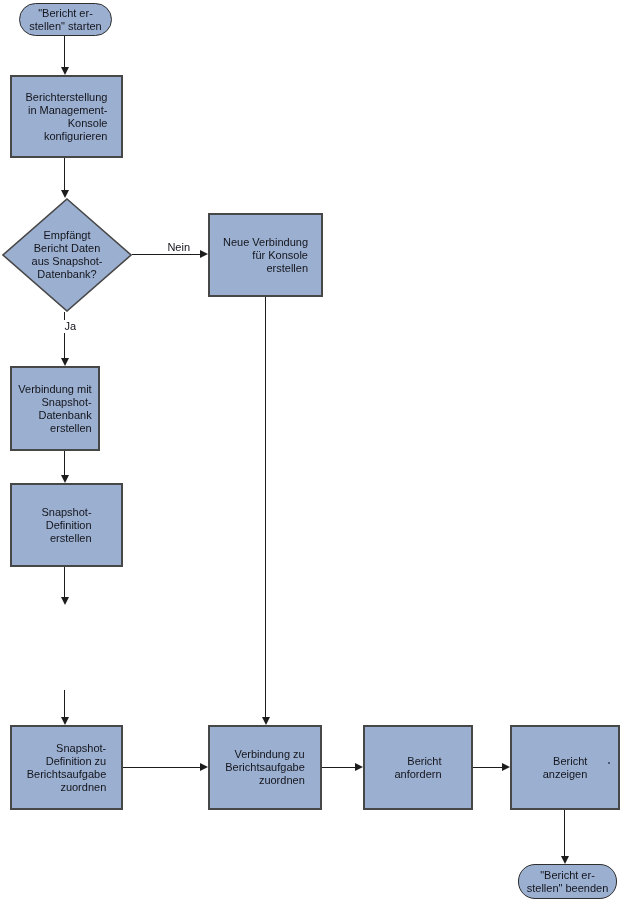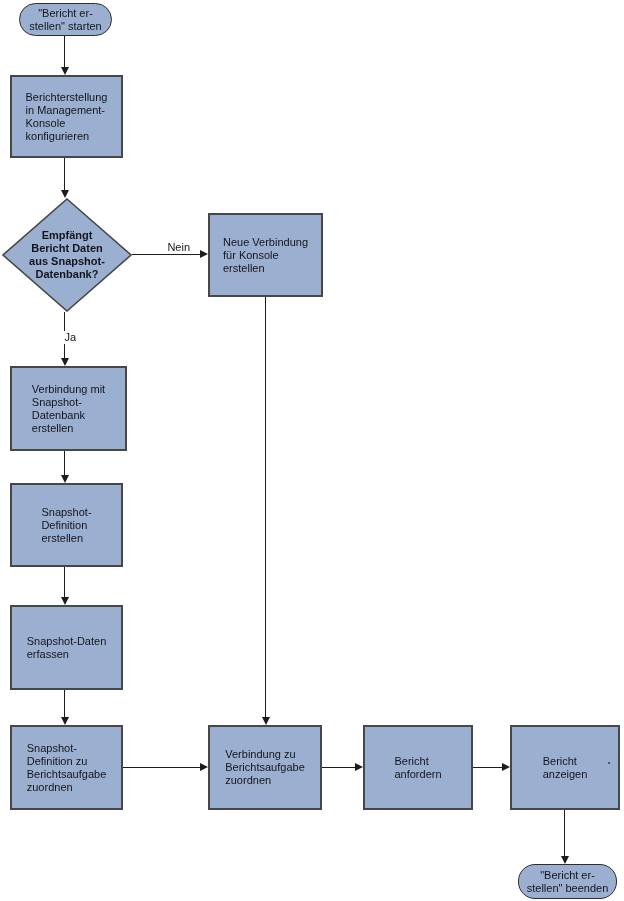--- a/index.html
+++ b/index.html
@@ -13,32 +13,32 @@
   html,body{margin:0;padding:0;background:var(--canvas-bg);}
   #canvas{
     position:relative;width:624px;height:901px;background:var(--canvas-bg);
     font-family:"Liberation Sans","DejaVu Sans",sans-serif;
     font-size:11px;line-height:13px;color:var(--text);overflow:hidden;
   }
   .box{
     position:absolute;background:var(--node-fill);
     border:2px solid var(--node-border);box-sizing:border-box;
     display:flex;align-items:center;justify-content:center;
-    text-align:left;white-space:pre-line;
+    text-align:right;white-space:pre-line;
   }
   .terminator{
     position:absolute;background:var(--node-fill);
     border:1.5px solid var(--terminator-border);box-sizing:border-box;
     border-radius:17px;
     display:flex;align-items:center;justify-content:center;
     text-align:center;white-space:pre-line;
   }
   .diamond-wrap{
     position:absolute;display:flex;align-items:center;justify-content:center;
-    text-align:center;white-space:pre-line;font-weight:bold;
+    text-align:center;white-space:pre-line;
   }
   .diamond-wrap svg{position:absolute;left:0;top:0;}
   .diamond-label{position:relative;z-index:1;}
   .vline{position:absolute;width:1px;background:var(--connector);}
   .hline{position:absolute;height:1px;background:var(--connector);}
   .arrow-down{
     position:absolute;width:0;height:0;
     border-left:4px solid transparent;border-right:4px solid transparent;
     border-top:8px solid var(--connector);
   }
@@ -92,45 +92,41 @@
     <span>Neue Verbindung
 für Konsole
 erstellen</span>
   </div>
 
   <div class="vline" style="left:265px;top:297px;height:420px;"></div>
   <div class="arrow-down" style="left:262px;top:717px;"></div>
 
   <div class="vline" style="left:64px;top:312px;height:46px;"></div>
   <div class="arrow-down" style="left:61px;top:358px;"></div>
-  <div class="edge-label on-line" style="left:54px;top:331px;width:22px;">Ja</div>
+  <div class="edge-label on-line" style="left:54px;top:320px;width:22px;">Ja</div>
 
-  <div class="box" style="left:10px;top:366px;width:117px;height:85px;">
+  <div class="box" style="left:10px;top:366px;width:90px;height:85px;">
     <span>Verbindung mit
 Snapshot-
 Datenbank
 erstellen</span>
   </div>
 
   <div class="vline" style="left:64px;top:451px;height:24px;"></div>
   <div class="arrow-down" style="left:61px;top:475px;"></div>
 
   <div class="box" style="left:10px;top:483px;width:113px;height:84px;">
     <span>Snapshot-
 Definition
 erstellen</span>
   </div>
 
   <div class="vline" style="left:64px;top:567px;height:30px;"></div>
   <div class="arrow-down" style="left:61px;top:597px;"></div>
 
-  <div class="box" style="left:10px;top:605px;width:113px;height:85px;">
-    <span>Snapshot-Daten
-erfassen</span>
-  </div>
 
   <div class="vline" style="left:64px;top:690px;height:27px;"></div>
   <div class="arrow-down" style="left:61px;top:717px;"></div>
 
   <div class="box" style="left:10px;top:725px;width:113px;height:85px;">
     <span>Snapshot-
 Definition zu
 Berichtsaufgabe
 zuordnen</span>
   </div>

